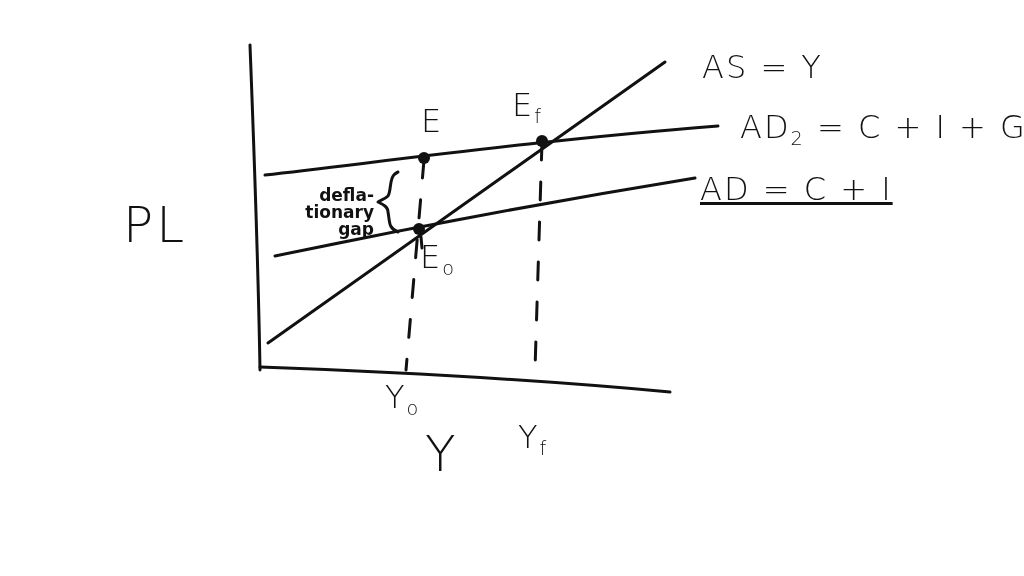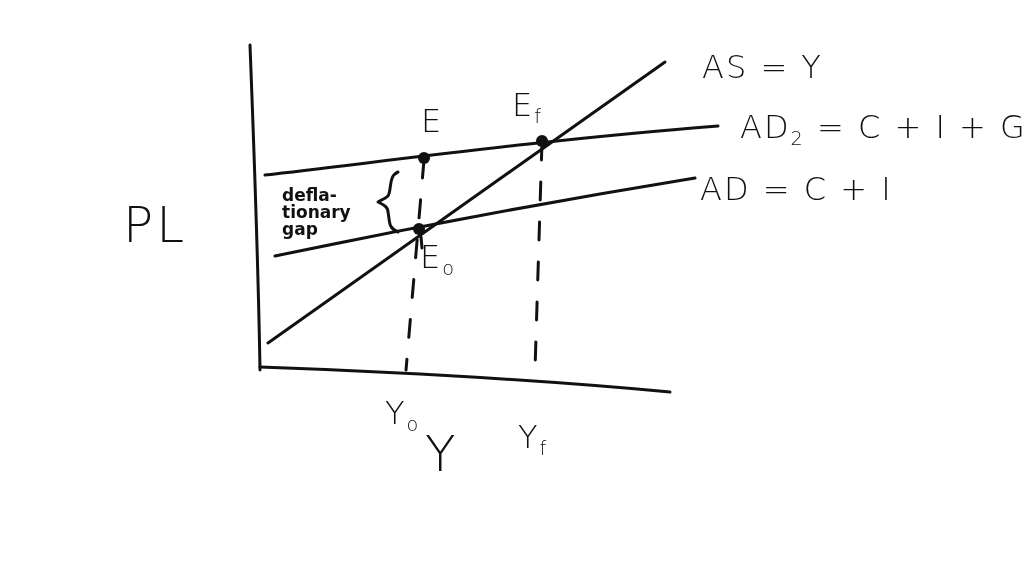--- a/index.html
+++ b/index.html
@@ -3,21 +3,21 @@
 <meta charset="utf-8">
 <style>
   html, body { margin: 0; padding: 0; background: #ffffff; }
   body { width: 1024px; height: 576px; overflow: hidden; position: relative; font-family: "DejaVu Sans", sans-serif; }
   svg { position: absolute; left: 0; top: 0; }
   .stroke { fill: none; stroke: #111111; stroke-width: 3; stroke-linecap: round; stroke-linejoin: round; }
   .dash { fill: none; stroke: #111111; stroke-width: 3; stroke-linecap: round; stroke-dasharray: 18 22; }
   .lbl { position: absolute; color: #111111; white-space: nowrap; font-family: "DejaVu Sans", sans-serif; font-weight: 300; }
   .big { font-size: 50px; letter-spacing: 3px; }
   .med { font-size: 32px; letter-spacing: 2px; }
-  .small { font-size: 17px; line-height: 17px; font-weight: bold; text-align: left; }
+  .small { font-size: 17px; line-height: 17px; font-weight: bold; text-align: right; }
   sub { font-size: 60%; }
 </style>
 </head>
 <body>
 
 <svg width="1024" height="576" viewBox="0 0 1024 576">
 
   <path class="stroke" d="M250,45 C254,150 258,250 260,370"></path>
   <path class="stroke" d="M260,367 C400,372 540,380 670,392"></path>
 
@@ -37,26 +37,26 @@
   <circle cx="419" cy="229" r="6" fill="#111111"></circle>
 
   <path class="stroke" d="M421,237 L422,248"></path>
 </svg>
 
 <div class="lbl big" style="left:123px; top:196px;">PL</div>
 <div class="lbl big" style="left:425px; top:425px;">Y</div>
 
 <div class="lbl med" style="left:682px; top:48px;margin-left:20px;">AS = Y</div>
 <div class="lbl med" style="left:740px; top:108px;"><span>AD</span><sub>2</sub><span> = C + I + G</span></div>
-<div class="lbl med" style="left:700px; top:170px;">AD = C + I</div>
+<div class="lbl med" style="left:700px; top:170px;text-decoration:underline;">AD = C + I</div>
 
 <div class="lbl med" style="left:421px; top:102px;">E</div>
 <div class="lbl med" style="left:512px; top:86px;"><span>E</span><sub>f</sub></div>
 <div class="lbl med" style="left:420px; top:238px;"><span>E</span><sub>o</sub></div>
 
-<div class="lbl med" style="left:385px; top:378px;margin-top:16px;"><span>Y</span><sub>o</sub></div>
+<div class="lbl med" style="left:385px; top:378px;"><span>Y</span><sub>o</sub></div>
 <div class="lbl med" style="left:518px; top:395px;margin-top:23px;"><span>Y</span><sub>f</sub></div>
 
 <div class="lbl small" style="left:282px; top:187px; width:92px;">
   <div>defla-</div>
   <div>tionary</div>
   <div>gap</div>
 </div>
 
 </body></html>

